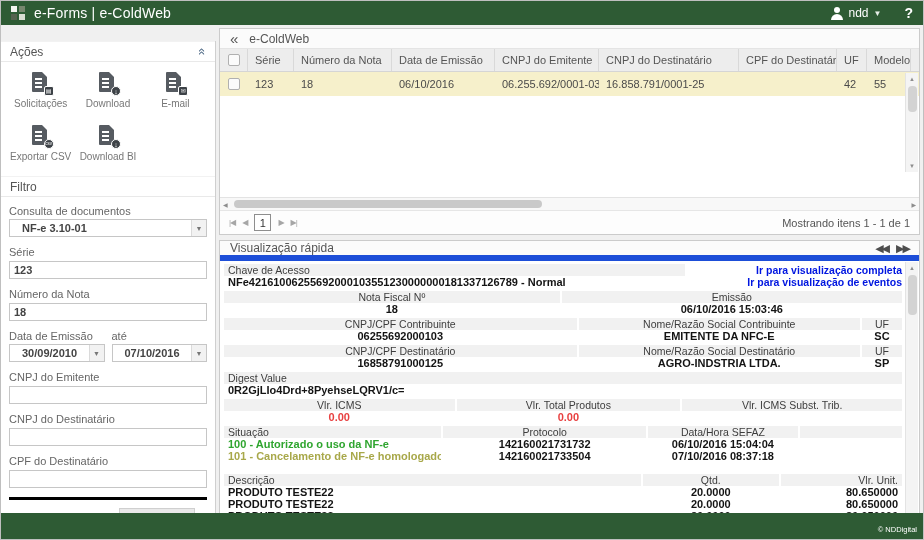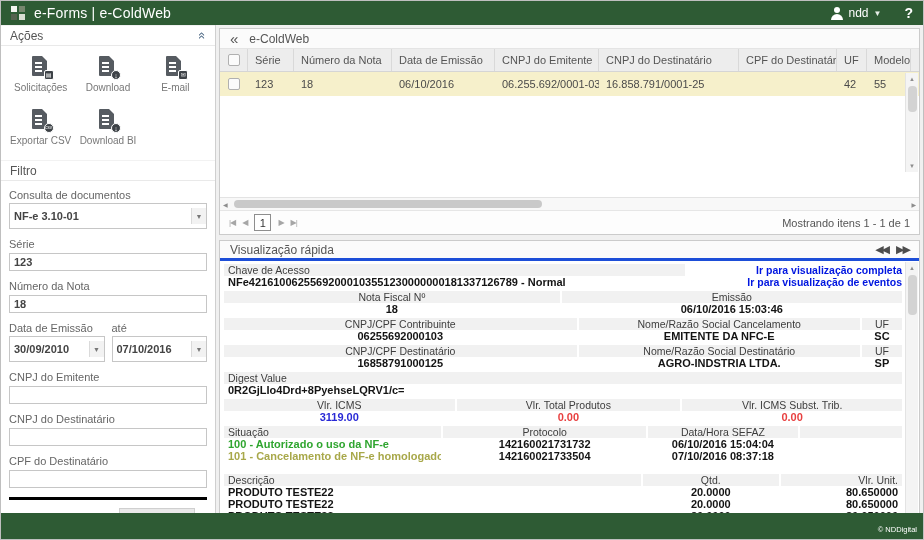--- a/index.html
+++ b/index.html
@@ -27,21 +27,21 @@
   .user-ic::after { content:''; position:absolute; bottom:0; left:0.5px; width:12px; height:6px;
                     border-radius:6px 6px 0 0; background:#fff; }
   .caret { font-size:8px; color:#e8efe8; }
   .helpbtn { color:#fff; font-size:14px; font-weight:bold; margin-left:14px; cursor:pointer; }
 
   
   .bottombar { position:absolute; left:0; right:0; bottom:0; height:26px; background:#2e5b34;
                color:#fff; font-size:7.5px; line-height:10px; text-align:right; padding:12px 6px; }
 
   
-  .sidebar { position:absolute; top:24px; left:0; width:215px; bottom:10px; background:#fff;
+  .sidebar { position:absolute; top:40px; left:0; width:215px; bottom:10px; background:#fff;
              border-right:1px solid #cfcfcf; display:flex; flex-direction:column; }
   .side-header { height:21px; flex:0 0 21px; display:flex; align-items:center; justify-content:space-between;
                  padding:0 9px; font-size:12px; color:#555; border-bottom:1px solid #e9e9e9;
                  border-top:1px solid #f2f2f2; }
   .collapse-ic { color:#44617f; font-size:13px; transform:rotate(90deg); cursor:pointer; line-height:1; }
   .actions-grid { display:grid; grid-template-columns:repeat(3,1fr); row-gap:16px;
                   padding:10px 6px 14px 6px; }
   .action { display:flex; flex-direction:column; align-items:center; gap:4px; cursor:pointer; }
   .ic-wrap { position:relative; width:22px; height:22px; }
   .doc { position:absolute; left:2px; top:0; width:15px; height:20px; background:#565b61; border-radius:1px; }
@@ -55,22 +55,22 @@
   .badge.square { border-radius:2px; font-size:6px; }
   .badge.csv { font-size:4.5px; line-height:8.5px; letter-spacing:0; }
   .action-label { font-size:10px; color:#777; }
 
   .filter-form { padding:8px 8px 0 8px; }
   .field { margin-bottom:9px; }
   .f-label { font-size:11px; color:#666; margin-bottom:2px; }
   .f-input { width:100%; height:18px; border:1px solid #c6c6c6; background:#fff; font-size:11px;
              font-weight:bold; color:#444; padding:0 4px;
              font-family:"Liberation Sans","DejaVu Sans",sans-serif; }
-  .f-select { height:26px; border:1px solid #c6c6c6; background:#fff; display:flex; align-items:center;
-              font-size:11px; font-weight:bold; color:#444; padding-left:4px; cursor:pointer; }
+  .f-select { height:18px; border:1px solid #c6c6c6; background:#fff; display:flex; align-items:center;
+              font-size:11px; font-weight:bold; color:#444; padding-left:12px; cursor:pointer; }
   .f-select .arrow { margin-left:auto; width:15px; height:16px; border-left:1px solid #dadada;
                      background:#f2f2f2; color:#777; font-size:7px; display:flex;
                      align-items:center; justify-content:center; }
   .daterow { display:flex; gap:7px; }
   .daterow .half { width:97px; }
   .search-area { margin-top:auto; margin-left:8px; margin-right:8px; border-top:3px solid #000000;
                  padding:8px 12px 8px 0; display:flex; justify-content:flex-end; }
   .search-btn { width:76px; height:20px; background:#e9e9e9; border:1px solid #cfcfcf; color:#8a8a8a;
                 font-size:11px; cursor:pointer; font-family:"Liberation Sans","DejaVu Sans",sans-serif; }
 
@@ -112,21 +112,21 @@
   .pager { height:24px; flex:0 0 24px; border-top:1px solid #e6e6e6; display:flex; align-items:center;
            gap:7px; padding:0 9px; background:#fdfdfd; font-size:11px; color:#555; }
   .pg-ic { font-size:8px; color:#a6a6a6; cursor:pointer; letter-spacing:-1px; }
   .pg-page { width:17px; height:17px; border:1px solid #8e8e8e; background:#fff; color:#333;
              display:flex; align-items:center; justify-content:center; font-size:11px; cursor:pointer; }
   .pg-summary { margin-left:auto; }
 
   
   .qv-panel { margin-top:5px; height:288px; display:flex; flex-direction:column; }
   .qv-title { height:20px; flex:0 0 20px; display:flex; align-items:center; padding:0 10px;
-              font-size:12px; color:#555; background:#fbfbfb; border-bottom:3px solid #1d4ed8; }
+              font-size:12px; color:#555; background:#fbfbfb; border-bottom:6px solid #1d4ed8; }
   .qv-nav { margin-left:auto; display:flex; gap:8px; }
   .qv-nav span { font-size:11px; font-weight:bold; color:#4d4d4d; letter-spacing:-2px; cursor:pointer; }
   .qv-content { flex:1; padding:3px 17px 2px 4px; overflow:hidden; position:relative; }
   .qv-scroll { position:absolute; right:1px; top:21px; bottom:1px; width:13px; background:#f4f4f4;
                border-left:1px solid #e3e3e3; display:flex; flex-direction:column; align-items:center; }
   .qvrow { display:grid; column-gap:2px; }
   .g-chave { grid-template-columns:68% 1fr; }
   .g-2     { grid-template-columns:49.5% 1fr; }
   .g-3     { grid-template-columns:52% 41.5% 1fr; }
   .g-tot   { grid-template-columns:34% 33% 1fr; }
@@ -354,21 +354,21 @@
           <div class="lab c">Emissão</div>
         </div>
         <div class="qvrow g-2">
           <div class="val c">18</div>
           <div class="val c">06/10/2016 15:03:46</div>
         </div>
         <div class="sp2"></div>
 
         <div class="qvrow g-3">
           <div class="lab c">CNPJ/CPF Contribuinte</div>
-          <div class="lab c">Nome/Razão Social Cancelamento</div>
+          <div class="lab c">Nome/Razão Social Contribuinte</div>
           <div class="lab c">UF</div>
         </div>
         <div class="qvrow g-3">
           <div class="val c">06255692000103</div>
           <div class="val c">EMITENTE DA NFC-E</div>
           <div class="val c">SC</div>
         </div>
         <div class="sp2"></div>
 
         <div class="qvrow g-3">
@@ -390,21 +390,20 @@
           <div class="val">0R2GjLIo4Drd+8PyehseLQRV1/c=</div>
         </div>
         <div class="sp2"></div>
 
         <div class="qvrow g-tot">
           <div class="lab c">Vlr. ICMS</div>
           <div class="lab c">Vlr. Total Produtos</div>
           <div class="lab c">Vlr. ICMS Subst. Trib.</div>
         </div>
         <div class="qvrow g-tot">
-          <div class="val c blue">3119.00</div>
           <div class="val c red">0.00</div>
           <div class="val c red">0.00</div>
         </div>
         <div class="sp2"></div>
 
         <div class="qvrow g-sit">
           <div class="lab">Situação</div>
           <div class="lab c">Protocolo</div>
           <div class="lab c">Data/Hora SEFAZ</div>
           <div class="lab"></div>

